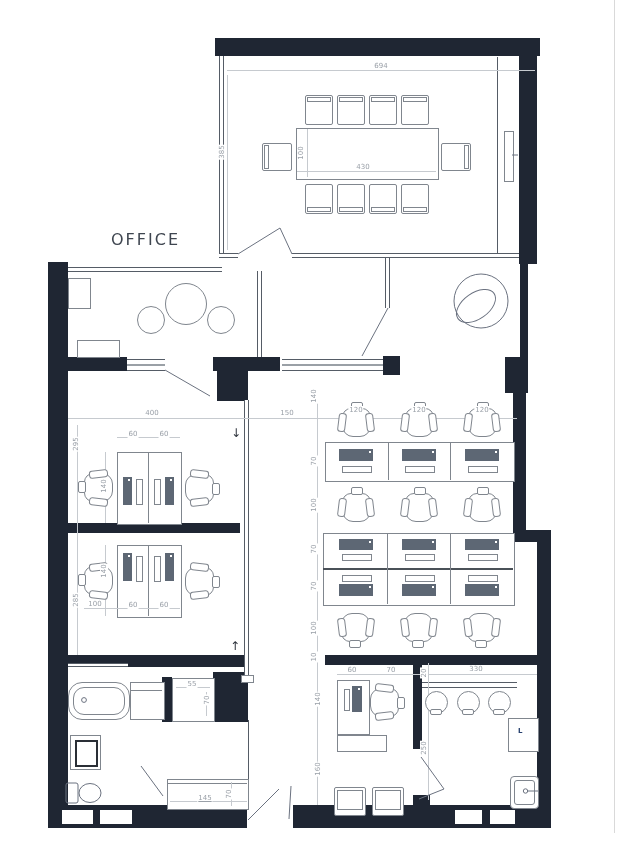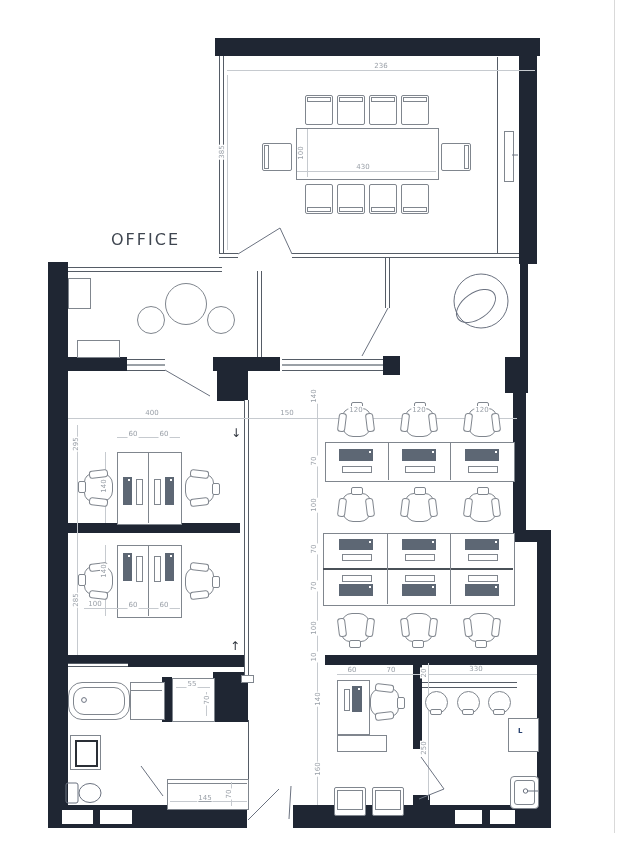--- a/index.html
+++ b/index.html
@@ -207,21 +207,21 @@
       <path d="M512,155 L518,155"></path>
       <path d="M538,791 L527,791"></path>
       <circle cx="525.5" cy="791" r="2.2"></circle>
       <circle cx="84" cy="700" r="2.4"></circle>
     </g>
   </svg>
 
   <div id="office-title">OFFICE</div>
 
   <div class="edge" style="left:614px;top:0;width:1px;height:833px"></div>
-<div class="dim" style="left: 381px; top: 66px;">236</div>
+<div class="dim" style="left: 381px; top: 66px;">694</div>
     <div class="dim r" style="left: 222px; top: 152px;">385</div>
     <div class="dim r" style="left: 301px; top: 153px;">100</div>
     <div class="dim" style="left: 363px; top: 167px;">430</div>
     <div class="dim" style="left: 152px; top: 413px;">400</div>
     <div class="dim" style="left: 287px; top: 413px;">150</div>
     <div class="dim" style="left: 356px; top: 410px;">120</div>
     <div class="dim" style="left: 419px; top: 410px;">120</div>
     <div class="dim" style="left: 482px; top: 410px;">120</div>
     <div class="dim r" style="left: 314px; top: 396px;">140</div>
     <div class="dim r" style="left: 314px; top: 461px;">70</div>

